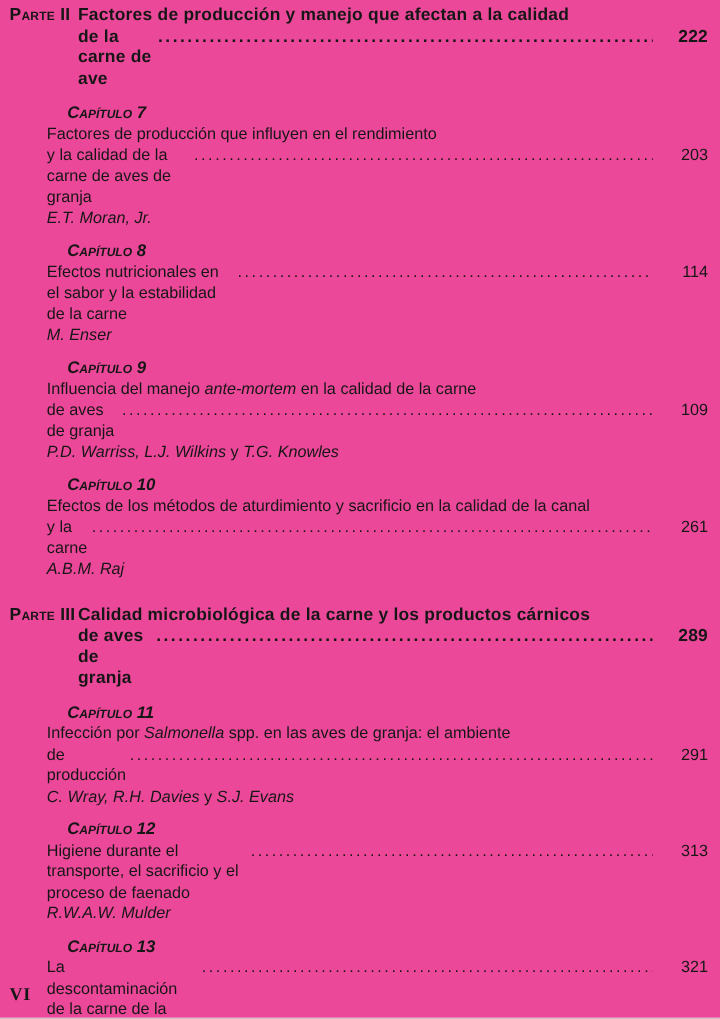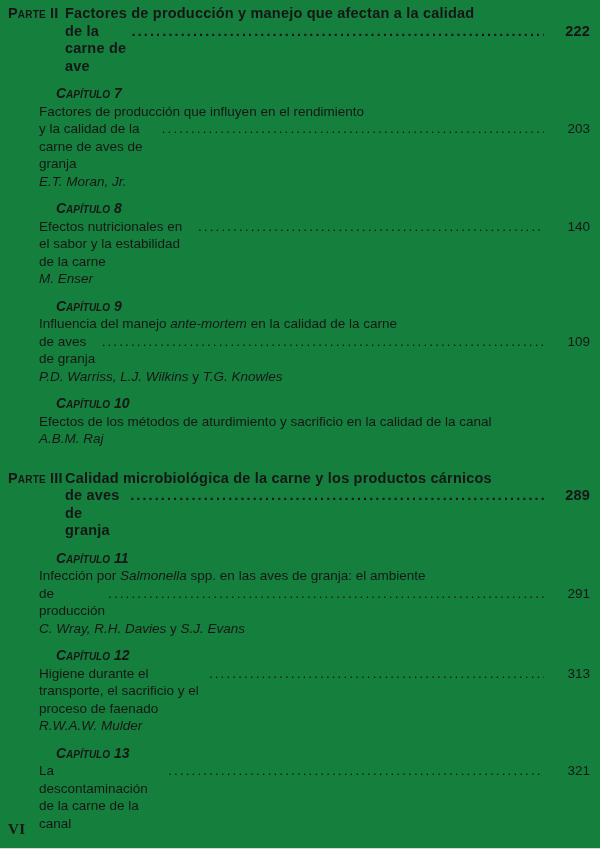--- a/index.html
+++ b/index.html
@@ -1,21 +1,21 @@
 <!DOCTYPE html>
 <html><head>
 <meta charset="utf-8">
 <style>
   html,body{margin:0;padding:0;}
   body{background:#e9e9e9;}
   .page{
     position:relative;
     width:600px;height:849px;
     margin:0 auto;
-    background:#15803d;
+    background:#ec4899;
     color:#161616;
     font-family:"Liberation Sans",sans-serif;
     font-size:13.5px;
     line-height:17.5px;
     box-sizing:border-box;
     padding:5px 10px 0 8px;
     overflow:hidden;
     border-bottom:1px solid #d8d8d4;
   }
   .row{display:flex;align-items:baseline;}
@@ -73,21 +73,21 @@
       <div class="authors">E.T. Moran, Jr.</div>
     </div>
   </div>
 
   <div class="chapter">
     <div class="clabel">Capítulo 8</div>
     <div class="cbody">
       <div class="row">
         <span>Efectos nutricionales en el sabor y la estabilidad de la carne</span>
         <span class="fill"></span>
-        <span class="pg">140</span>
+        <span class="pg">114</span>
       </div>
       <div class="authors">M. Enser</div>
     </div>
   </div>
 
   <div class="chapter">
     <div class="clabel">Capítulo 9</div>
     <div class="cbody">
       <div><span>Influencia del manejo </span><span class="it">ante-mortem</span><span> en la calidad de la carne</span></div>
       <div class="row">
@@ -96,20 +96,25 @@
         <span class="pg">109</span>
       </div>
       <div class="authors"><span>P.D. Warriss, L.J. Wilkins </span><span class="conj">y</span><span> T.G. Knowles</span></div>
     </div>
   </div>
 
   <div class="chapter">
     <div class="clabel">Capítulo 10</div>
     <div class="cbody">
       <div>Efectos de los métodos de aturdimiento y sacrificio en la calidad de la canal</div>
+      <div class="row">
+        <span>y la carne</span>
+        <span class="fill"></span>
+        <span class="pg">261</span>
+      </div>
       <div class="authors">A.B.M. Raj</div>
     </div>
   </div>
 
   <div class="part">
     <div class="row">
       <span class="plabel">Parte III</span>
       <span>Calidad microbiológica de la carne y los productos cárnicos</span>
     </div>
     <div class="row pindent">

